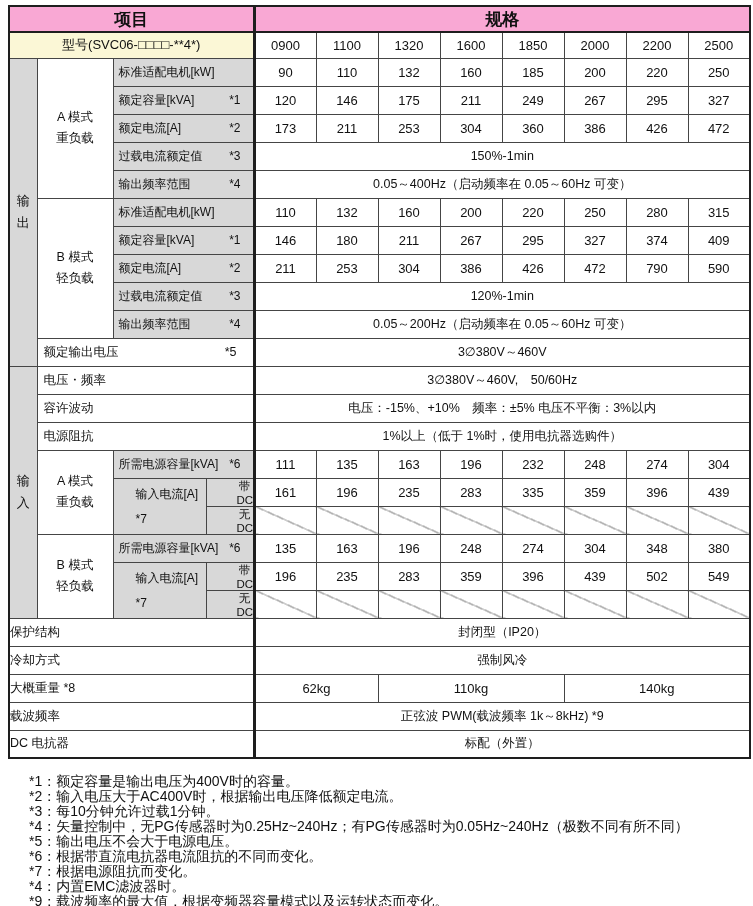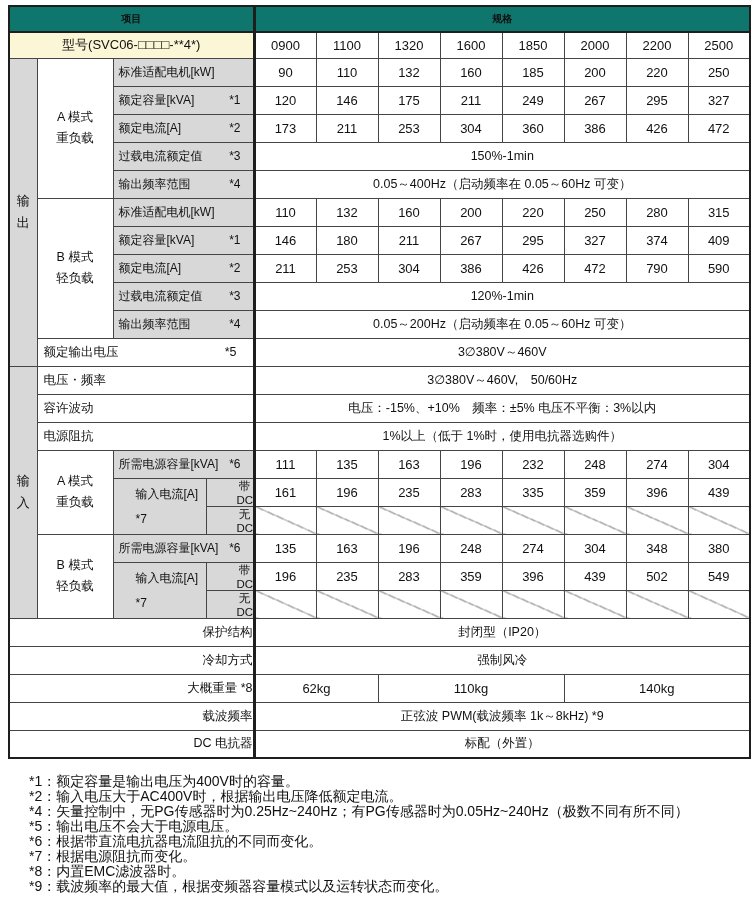--- a/index.html
+++ b/index.html
@@ -5,35 +5,35 @@
   html,body{margin:0;padding:0;background:#fff;}
   body{width:753px;min-height:906px;font-family:"Liberation Sans","DejaVu Sans",sans-serif;color:#111;}
   .wrap{padding:5px 4px 6px 8px;}
   table{border-collapse:collapse;table-layout:fixed;width:741px;border:2px solid #1e1e1e;}
   col.c0{width:28px}col.c1{width:76px}col.c2{width:93px}col.c3{width:48px}col.cv{width:62px}
   tr{height:28px;}
   tr.head{height:26px;}
   tr.model{height:26px;}
   th,td{border:1px solid #454545;overflow:hidden;padding:0;font-weight:normal;}
   .divR{border-right:3px solid #1e1e1e;}
-  tr.head th{background:#0f766e;font-size:10px;font-weight:bold;text-align:center;border-bottom:2px solid #1e1e1e;}
+  tr.head th{background:#f9a8d4;font-size:17px;font-weight:bold;text-align:center;border-bottom:2px solid #1e1e1e;}
   .ylw{background:#FBF7D6;}
   .mlab{font-size:13px;text-align:center;}
   .val{text-align:center;font-size:13px;background:#fff;}
   .vlab{background:#D8D8D8;text-align:center;white-space:pre-line;font-size:13px;line-height:22px;}
   .mode{background:#fff;text-align:center;white-space:pre-line;font-size:12.5px;line-height:21px;}
   .rlab{background:#D8D8D8;}
   .rlab .lblrow{display:flex;justify-content:space-between;align-items:center;padding:0 12px 0 5px;font-size:12px;}
   .rlab .lblrow .note{margin-left:4px;}
   .rlab2{background:#D8D8D8;vertical-align:middle;padding:4px 0 4px 22px;font-size:12px;}
   .rlab2 .l2{margin-top:9px;}
   .dcl{background:#D8D8D8;text-align:center;font-size:11.5px;padding-left:30px;}
   .wlab{background:#fff;}
   .wlab .lblrow{display:flex;justify-content:space-between;align-items:center;padding:0 16px 0 6px;font-size:12.5px;}
-  .blab{background:#fff;text-align:right;font-size:12.5px;}
+  .blab{background:#fff;text-align:left;font-size:12.5px;}
   .spanv{text-align:center;font-size:12.5px;background:#fff;}
   .hatch{background-image:linear-gradient(to top right,transparent calc(50% - 0.6px),#9a9a9a calc(50% - 0.6px),#9a9a9a calc(50% + 0.6px),transparent calc(50% + 0.6px));}
   .foot{margin:15px 0 0 2px;}
   .foot div{font-size:14px;line-height:15px;white-space:nowrap;margin-left:19px;}
 </style>
 </head>
 <body>
 
 <div class="wrap">
 <table>
@@ -358,20 +358,21 @@
   <tr>
     <td colspan="4" class="blab divR">DC 电抗器</td>
     <td colspan="8" class="spanv">标配（外置）</td>
   </tr>
 </tbody>
     </table>
 
 <div class="foot">
   <div>*1：额定容量是输出电压为400V时的容量。</div>
   <div>*2：输入电压大于AC400V时，根据输出电压降低额定电流。</div>
+  <div>*3：每10分钟允许过载1分钟。</div>
   <div>*4：矢量控制中，无PG传感器时为0.25Hz~240Hz；有PG传感器时为0.05Hz~240Hz（极数不同有所不同）</div>
   <div>*5：输出电压不会大于电源电压。</div>
   <div>*6：根据带直流电抗器电流阻抗的不同而变化。</div>
   <div>*7：根据电源阻抗而变化。</div>
-  <div>*8：内置EMC滤波器时。</div>
+  <div>*4：内置EMC滤波器时。</div>
   <div>*9：载波频率的最大值，根据变频器容量模式以及运转状态而变化。</div>
 </div>
 </div>
 
 </body></html>

